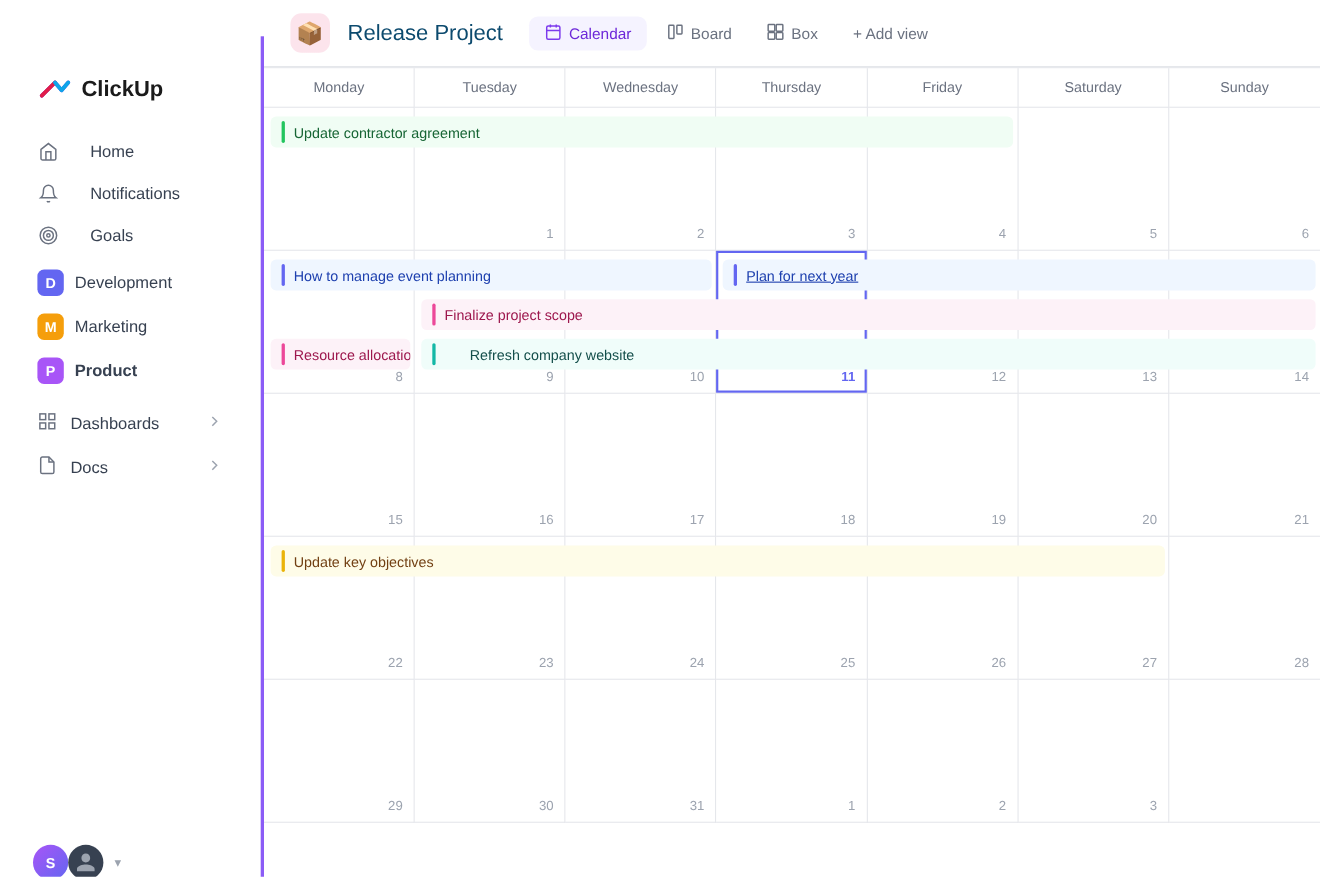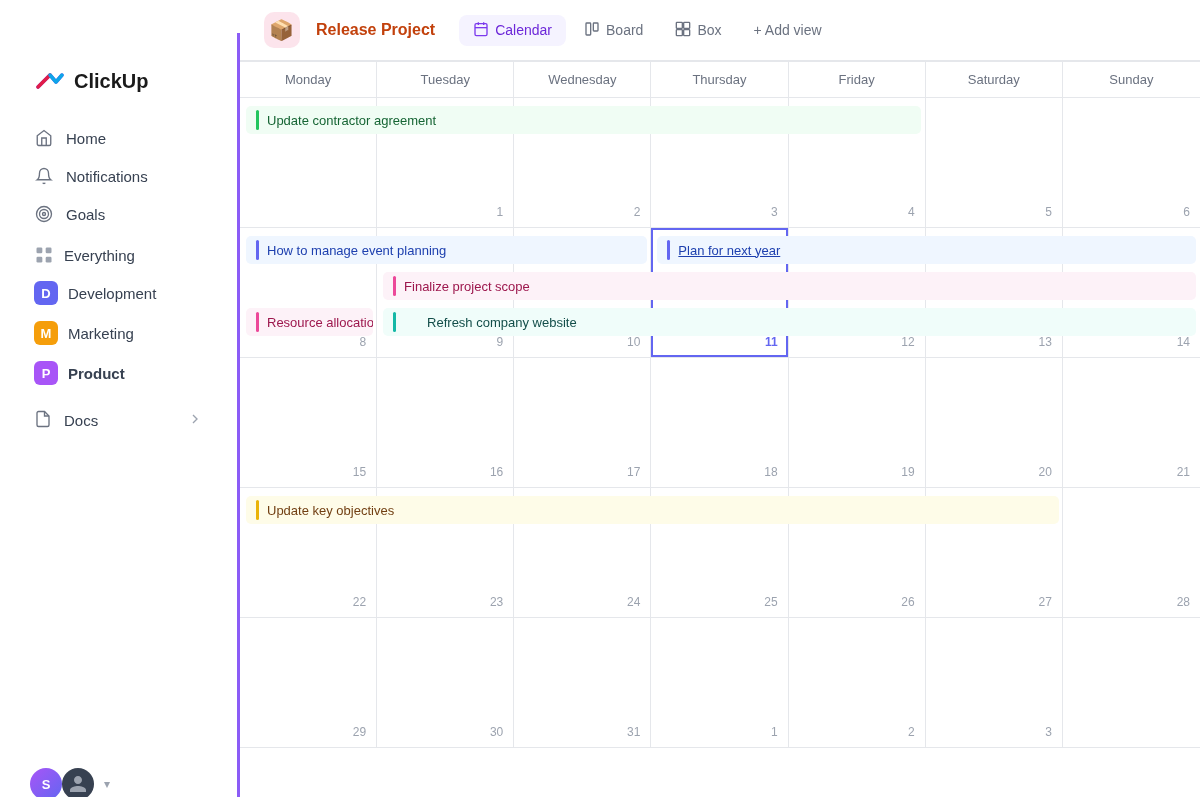--- a/index.html
+++ b/index.html
@@ -31,21 +31,21 @@
       font-size: 20px;
       font-weight: 700;
       color: #1a1a1a;
     }
     .sidebar-nav {
       padding: 4px 8px;
     }
     .nav-item {
       display: flex;
       align-items: center;
-      gap: 12px;
+      gap: 28px;
       padding: 9px 12px;
       border-radius: 8px;
       cursor: pointer;
       font-size: 15px;
       color: #374151;
     }
     .nav-icon { width: 20px; height: 20px; display: flex; align-items: center; justify-content: center; color: #6b7280; }
 
     .spaces-header {
       display: flex;
@@ -149,23 +149,23 @@
       width: 36px;
       height: 36px;
       background: linear-gradient(135deg, #fce4ec, #fce4ec);
       border-radius: 10px;
       display: flex;
       align-items: center;
       justify-content: center;
       font-size: 20px;
     }
     .project-title {
-      font-size: 16px;
-      font-weight: 700;
-      color: #c2410c;
+      font-size: 20px;
+      font-weight: 400;
+      color: #0c4a6e;
     }
     .view-tabs {
       display: flex;
       align-items: center;
       gap: 4px;
       margin-left: 8px;
     }
     .view-tab {
       display: flex;
       align-items: center;
@@ -311,45 +311,52 @@
             <circle cx="12" cy="12" r="2"></circle>
           </svg>
       </span>
       <span>Goals</span>
     </div>
   </div>
 
 
   <div>
     <div class="space-item">
-      <span style="display:flex;align-items:center;">
-        <svg width="20" height="20" viewBox="0 0 24 24" fill="none">
-            <rect x="3" y="3" width="7" height="7" rx="1.5" fill="#9ca3af"></rect>
-            <rect x="14" y="3" width="7" height="7" rx="1.5" fill="#9ca3af"></rect>
-            <rect x="3" y="14" width="7" height="7" rx="1.5" fill="#9ca3af"></rect>
-            <rect x="14" y="14" width="7" height="7" rx="1.5" fill="#9ca3af"></rect>
-          </svg>
-      </span>
-      <span>Everything</span>
-    </div>
-    <div class="space-item">
       <span class="space-badge" style="background:#6366f1;">D</span>
       <span>Development</span>
     </div>
     <div class="space-item">
       <span class="space-badge" style="background:#f59e0b;">M</span>
       <span>Marketing</span>
     </div>
     <div class="space-item active">
       <span class="space-badge" style="background:#a855f7;">P</span>
       <span>Product</span>
     </div>
   </div>
 
   <div class="sidebar-section">
+    <div class="section-item">
+      <div class="section-item-left">
+        <span style="color:#6b7280;">
+          <svg width="18" height="18" viewBox="0 0 24 24" fill="none" stroke="currentColor" stroke-width="1.8">
+              <rect x="3" y="3" width="7" height="7"></rect>
+              <rect x="14" y="3" width="7" height="7"></rect>
+              <rect x="14" y="14" width="7" height="7"></rect>
+              <rect x="3" y="14" width="7" height="7"></rect>
+            </svg>
+        </span>
+        <span>Dashboards</span>
+      </div>
+      <span style="color:#9ca3af;">
+        <svg width="16" height="16" viewBox="0 0 24 24" fill="none" stroke="currentColor" stroke-width="2">
+            <polyline points="9 18 15 12 9 6"></polyline>
+          </svg>
+      </span>
+    </div>
     <div class="section-item">
       <div class="section-item-left">
         <span style="color:#6b7280;">
           <svg width="18" height="18" viewBox="0 0 24 24" fill="none" stroke="currentColor" stroke-width="1.8">
               <path d="M14 2H6a2 2 0 00-2 2v16a2 2 0 002 2h12a2 2 0 002-2V8z"></path>
               <polyline points="14 2 14 8 20 8"></polyline>
             </svg>
         </span>
         <span>Docs</span>
       </div>

